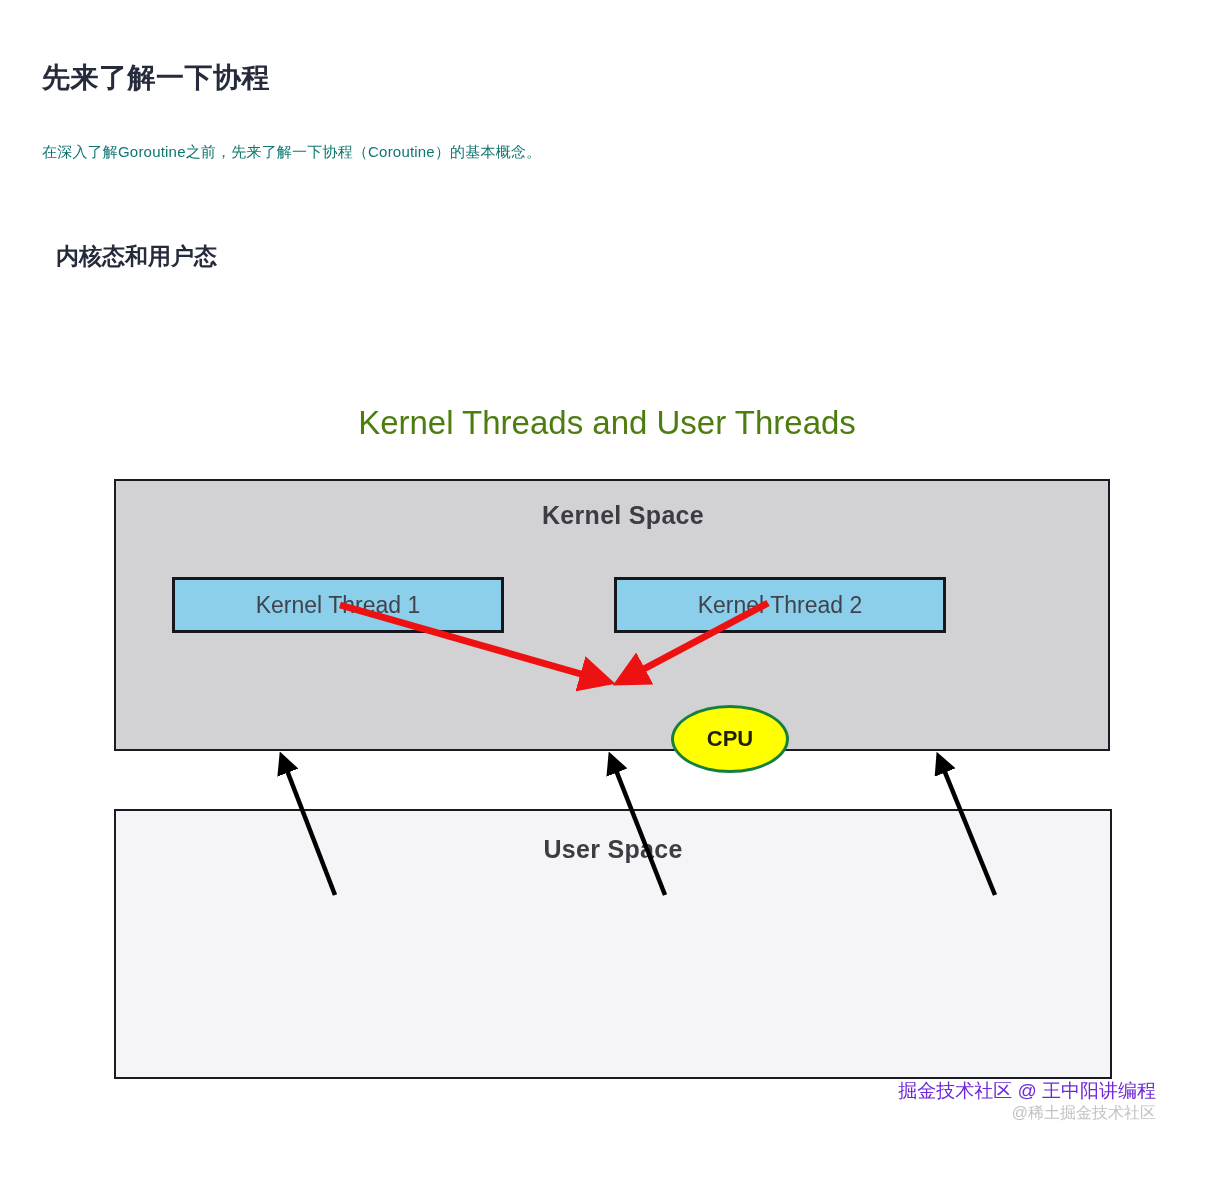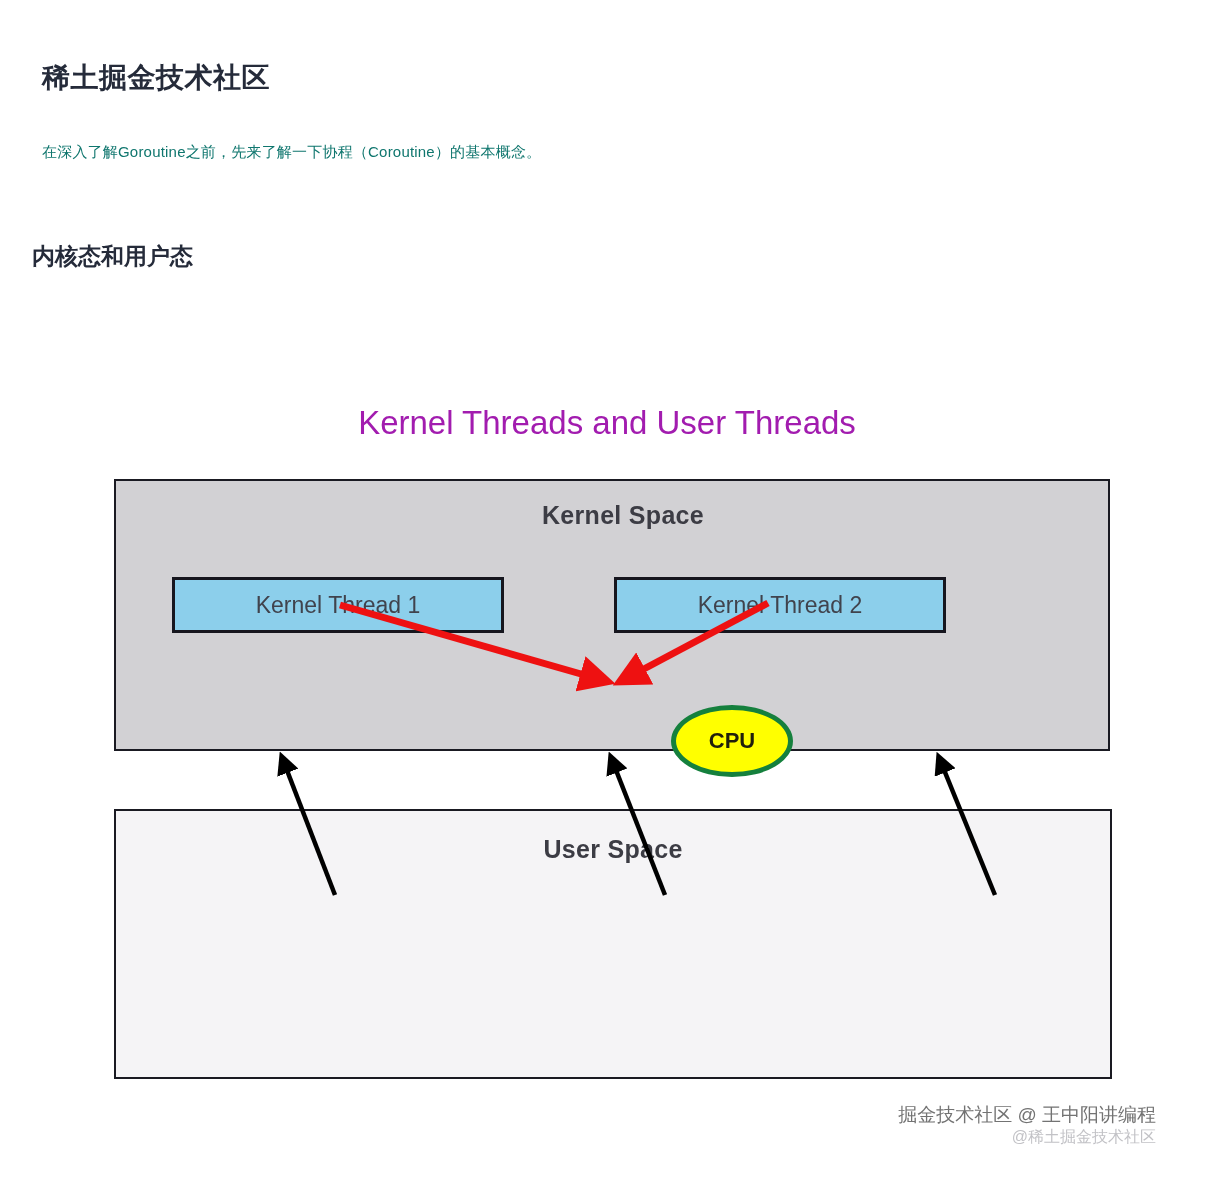--- a/index.html
+++ b/index.html
@@ -33,21 +33,21 @@
   .article-para {
     position: absolute;
     left: 42px;
     top: 128px;
     font-size: 15px;
     color: #0f766e;
     letter-spacing: 0.2px;
   }
   .section-title {
     position: absolute;
-    left: 32px;
+    left: 56px;
     top: 222px;
     font-size: 23px;
     font-weight: bold;
     color: #252b3a;
   }
   .bullet-list {
     position: absolute;
     left: 42px;
     top: 282px;
     width: 1120px;
@@ -86,21 +86,21 @@
     width: 1214px;
     height: 720px;
   }
   .diagram-title {
     position: absolute;
     left: 0;
     top: 14px;
     width: 1214px;
     text-align: center;
     font-size: 33px;
-    color: #a21caf;
+    color: #4d7c0f;
     font-weight: normal;
   }
 
   .kernel-space {
     position: absolute;
     left: 114px;
     top: 89px;
     width: 996px;
     height: 272px;
     background: #d2d1d4;
@@ -158,21 +158,21 @@
   .kthread-1 { left: 56px;  top: 96px;  width: 332px; }
   .kthread-2 { left: 498px; top: 96px; width: 332px; }
 
   .cpu-ellipse {
     position: absolute;
     left: 555px;
     top: 224px;
     width: 112px;
     height: 62px;
     background: #ffff00;
-    border: 5px solid #15803d;
+    border: 3px solid #15803d;
     border-radius: 50%;
     display: flex;
     align-items: center;
     justify-content: center;
     font-size: 22px;
     font-weight: bold;
     color: #201f0b;
   }
 
   .arrows-layer {
@@ -187,34 +187,33 @@
   
   .watermark {
     position: absolute;
     right: 58px;
     top: 1079px;
     text-align: right;
     line-height: 1.25;
   }
   .watermark-main {
     font-size: 19px;
-    color: #737373;
-    margin-top: 24px;
+    color: #6d28d9;
   }
   .watermark-sub {
     font-size: 16px;
     color: #c2c2c6;
   }
 </style>
 </head>
 <body>
 
 <div class="page">
 
-  <h1 class="article-title">稀土掘金技术社区</h1>
+  <h1 class="article-title">先来了解一下协程</h1>
 
   <p class="article-para">在深入了解Goroutine之前，先来了解一下协程（Coroutine）的基本概念。</p>
 
   <h2 class="section-title">内核态和用户态</h2>
 
 
   <div class="diagram">
 
     <div class="diagram-title">Kernel Threads and User Threads</div>
 

